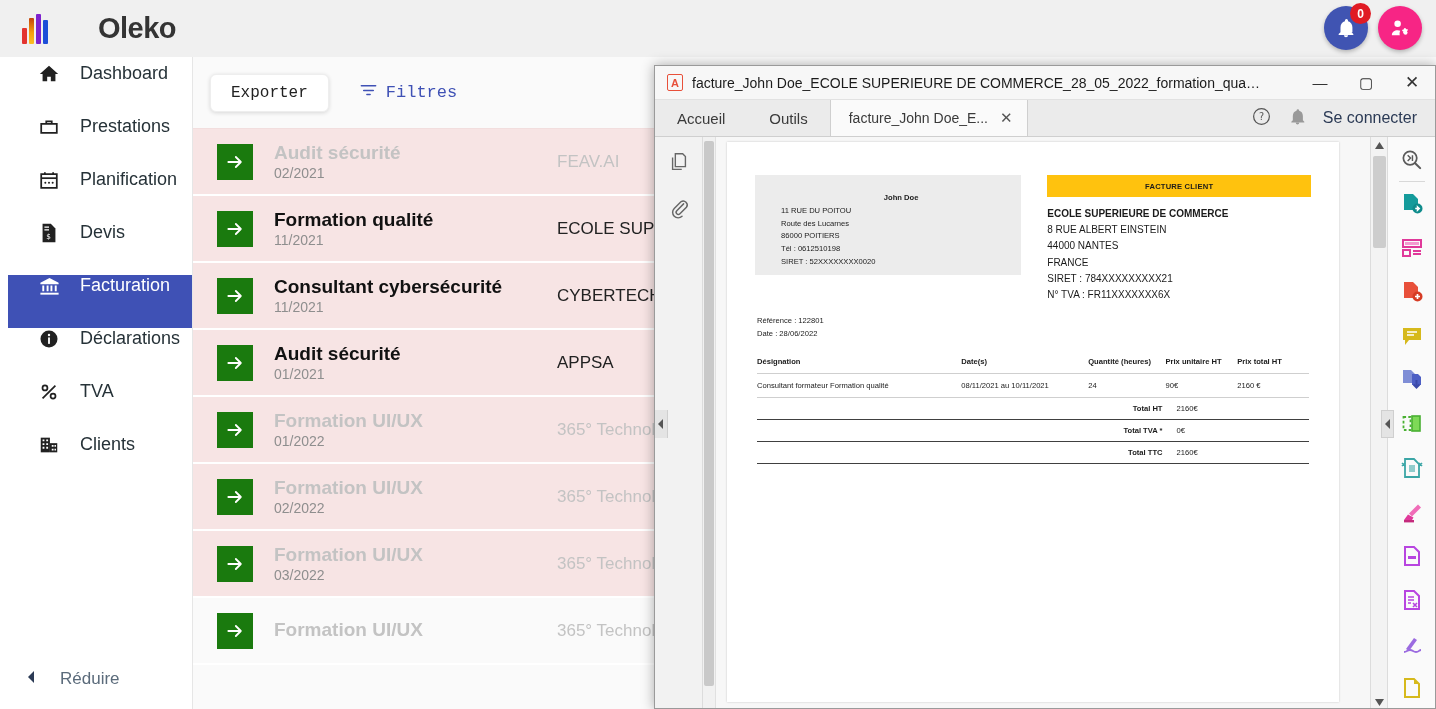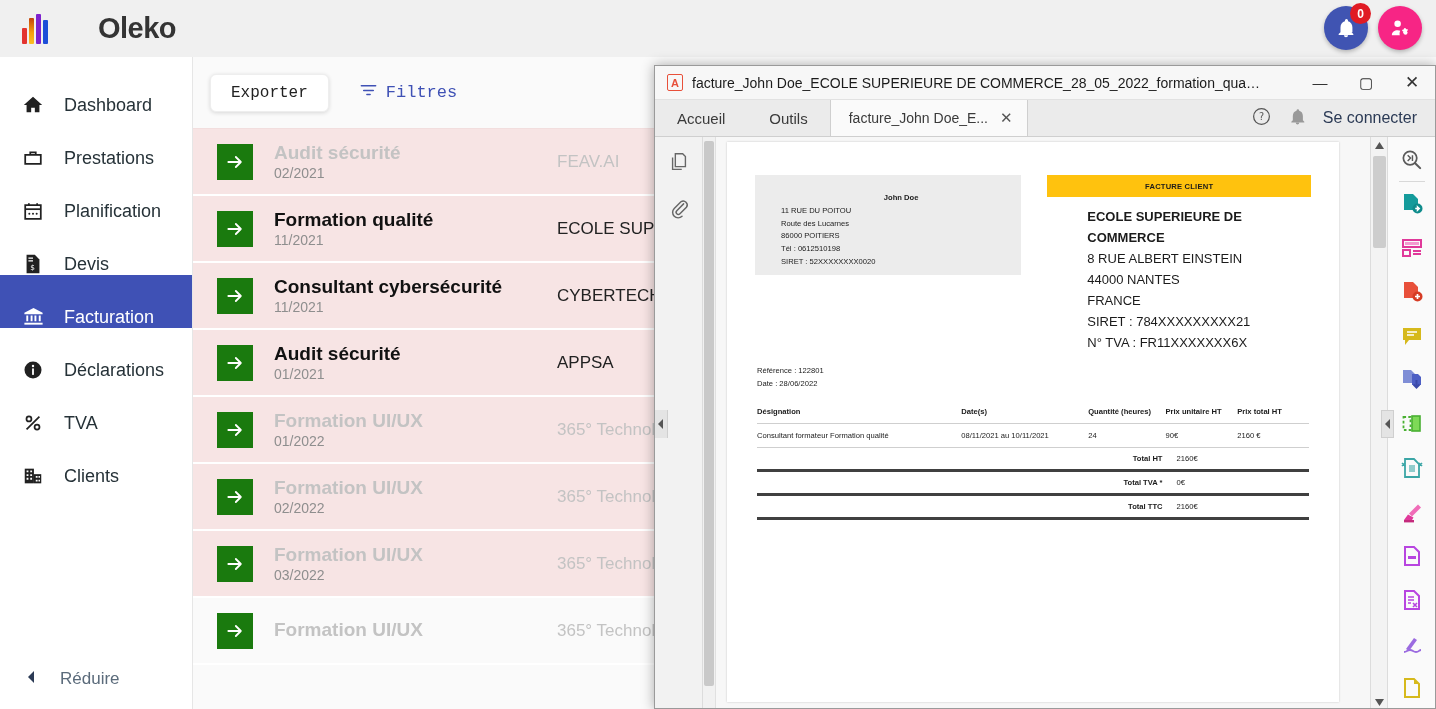--- a/index.html
+++ b/index.html
@@ -43,23 +43,24 @@
     font-size: 12px; font-weight: 700;
     display: flex; align-items: center; justify-content: center;
   }
 
   
   .sidebar {
     position: absolute; left: 0; top: 57px; width: 193px; height: 652px;
     background: #fff; border-right: 1px solid #e6e6e6;
   }
   .nav-item {
-    display: flex; align-items: flex-end; gap: 18px;
-    height: 53px; padding-left: 20px; color: #263238;
+    display: flex; align-items: flex-start; gap: 18px;
+    height: 53px; padding-left: 28px; color: #263238;
     font-size: 18px;
+    margin-left: 8px;
   }
   .nav-item .ic { width: 26px; display:flex; align-items:center; justify-content:center; }
   .nav-item.active { background: #3f51b5; color: #fff; }
   .nav-item.active svg { fill: #fff; }
   .nav-spacer { height: 6px; }
   .reduire {
     position: absolute; bottom: 8px; left: 0; width: 193px;
     display: flex; align-items: center; gap: 22px;
     padding-left: 26px; height: 44px;
     color: #5b6b7b; font-size: 17px;
@@ -203,36 +204,36 @@
     background: #ececec; width: 272px; height: 100px;
     padding: 17px 0 0 26px;
   }
   .inv-from .l { font-size: 7.6px; color: #1b1b1b; line-height: 1.68; }
   .inv-from .l.b { font-weight: 700; text-align: center; }
   .inv-to { width: 270px; }
   .inv-badge {
     background: #ffc20e; height: 22px; display: flex; align-items: center; justify-content: center;
     font-size: 7.6px; font-weight: 700; color: #1b1b1b; letter-spacing: .2px;
   }
-  .inv-to .l { font-size: 13px; color: #1b1b1b; line-height: 1.62; margin-top: 0; margin-left: 40px; }
+  .inv-to .l { font-size: 10px; color: #1b1b1b; line-height: 1.62; margin-top: 0; }
   .inv-to .lines { margin-top: 9px; }
   .inv-to .l.b { font-weight: 700; }
   .inv-ref { padding: 12px 0 0 30px; font-size: 7.6px; color: #1b1b1b; line-height: 1.7; }
   .inv-table { margin: 16px 30px 0 30px; }
   .inv-table table { width: 100%; border-collapse: collapse; }
   .inv-table th {
     font-size: 7.6px; text-align: left; font-weight: 700; color: #1b1b1b;
     padding: 0 0 7px 0; border-bottom: 1px solid #cfcfcf;
   }
   .inv-table td {
     font-size: 7.6px; color: #1b1b1b; padding: 7px 0 7px 0;
     border-bottom: 1px solid #cfcfcf;
   }
   .tot table { width: 100%; border-collapse: collapse; }
-  .tot td { font-size: 7.6px; padding: 6px 0; border-bottom: 3px solid #404040; color:#1b1b1b; }
+  .tot td { font-size: 7.6px; padding: 6px 0; border-bottom: 1px solid #404040; color:#1b1b1b; }
   .tot .lbl { text-align: right; font-weight: 700; width: 76%; padding-right: 14px; }
 </style>
 </head>
 <body>
 
 <div class="app">
 
   <div class="topbar">
     <div class="logo-wrap">
       <div class="logo-bars">

